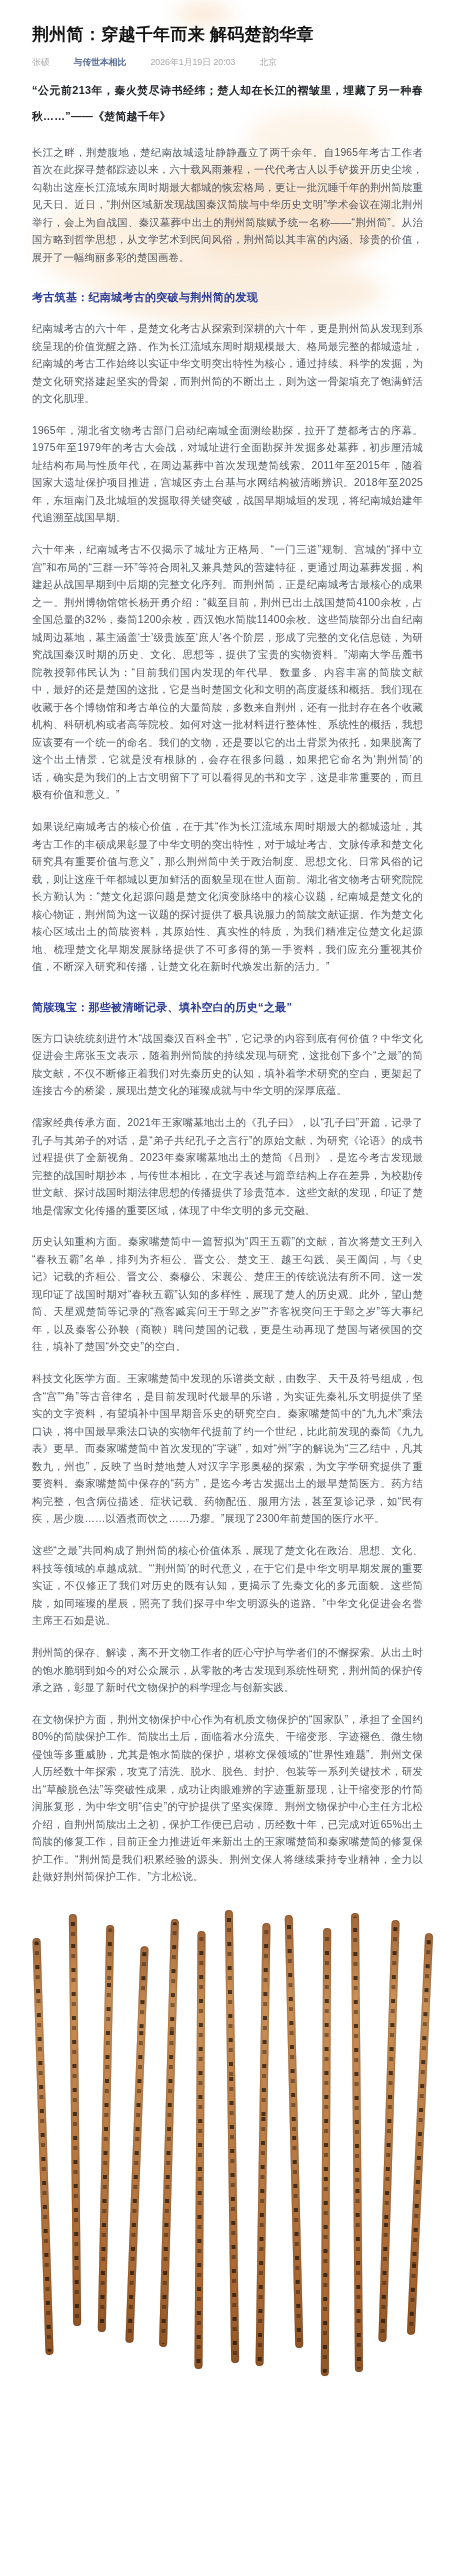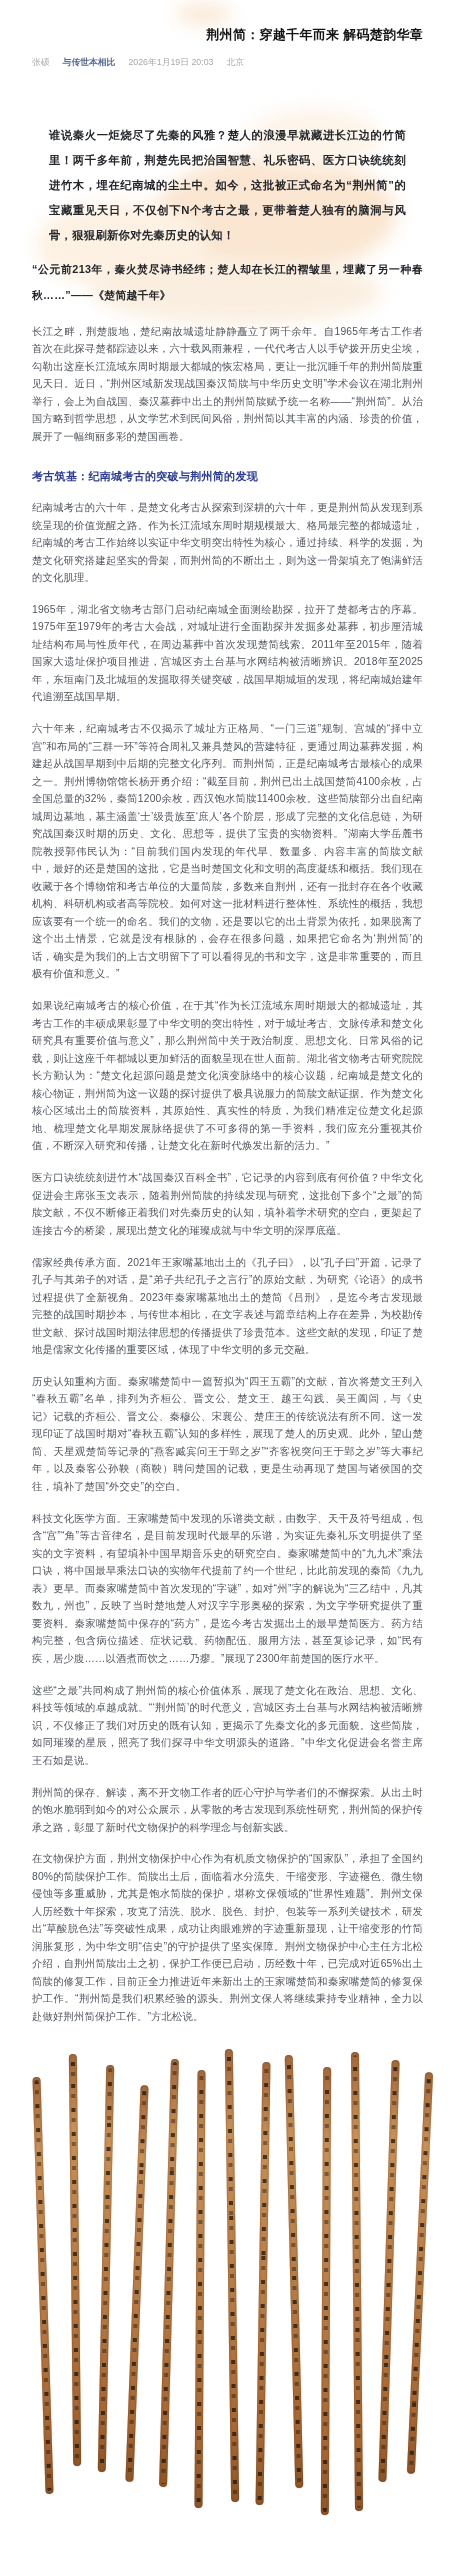--- a/index.html
+++ b/index.html
@@ -6,24 +6,24 @@
   body{
     width:455px; background:#ffffff; position:relative;
     font-family:"Liberation Sans","DejaVu Sans",sans-serif;
     -webkit-font-smoothing:antialiased;
   }
   .page{width:455px; min-height:3298px; position:relative; overflow:hidden; background:#fff;}
   .inner{padding:0 32px; position:relative; z-index:2;}
 
   
   .title{
-    margin:23px 0 0; padding:0 0; font-size:13px; line-height:24px;
-    font-weight:700; color:#141414; letter-spacing:0.3px;text-align:right;
+    margin:23px 0 0; padding:0 0; font-size:17px; line-height:24px;
+    font-weight:700; color:#141414; letter-spacing:0.3px;
   }
-  .meta{margin-top:10.3px; font-size:8.8px; color:#a9a9a9; display:flex; gap:13px; align-items:baseline;}
+  .meta{margin-top:10.3px; font-size:8.8px; color:#a9a9a9; display:flex; gap:24px; align-items:baseline;}
   .meta .src{color:#576b95; font-weight:600; cursor:pointer;}
 
   
   .blob{position:absolute; z-index:0; border-radius:50%; filter:blur(9.3px);}
   .blob.b0{left:175px; top:3.1px;  width:57px; height:21.6px;  background:#f9e4cd; opacity:.8;}
   .blob.b1{left:155px; top:155px; width:242px; height:118px; background:#fae5cf; opacity:.95;}
   .blob.b2{left:36px;  top:201px; width:170px; height:88px; background:#fdf1e3;}
   .blob.b3{left:93px; top:258px; width:289px; height:67px; background:#faeddd; opacity:.9;}
   .blob.b4{left:247px; top:108px; width:134px; height:62px; background:#fdf3e7; opacity:.9;}
 
@@ -71,35 +71,35 @@
   <div class="inner">
     <h1 class="title">荆州简：穿越千年而来 解码楚韵华章</h1>
 
     <div class="meta">
       <span>张硕</span>
       <span class="src">与传世本相比</span>
       <span>2026年1月19日 20:03</span>
       <span>北京</span>
     </div>
 
-    <p class="lead">谁说秦火一炬烧尽了先秦的风雅？楚人的浪漫早就藏进长江边的竹简里！两千多年前，荆楚先民把治国智慧、礼乐密码、医方口诀统统刻进竹木，埋在纪南城的尘土中。如今，这批被正式命名为“荆州简”的宝藏重见天日，不仅创下N个考古之最，更带着楚人独有的脑洞与风骨，狠狠刷新你对先秦历史的认知！</p>
     <p class="quote">“公元前213年，秦火焚尽诗书经纬；楚人却在长江的褶皱里，埋藏了另一种春秋……”——《楚简越千年》</p>
 
     <div id="article-body">
         <p class="para">长江之畔，荆楚腹地，楚纪南故城遗址静静矗立了两千余年。自1965年考古工作者首次在此探寻楚都踪迹以来，六十载风雨兼程，一代代考古人以手铲拨开历史尘埃，勾勒出这座长江流域东周时期最大都城的恢宏格局，更让一批沉睡千年的荆州简牍重见天日。近日，“荆州区域新发现战国秦汉简牍与中华历史文明”学术会议在湖北荆州举行，会上为自战国、秦汉墓葬中出土的荆州简牍赋予统一名称——“荆州简”。从治国方略到哲学思想，从文学艺术到民间风俗，荆州简以其丰富的内涵、珍贵的价值，展开了一幅绚丽多彩的楚国画卷。</p>
         <h2 class="hding">考古筑基：纪南城考古的突破与荆州简的发现</h2>
         <p class="para">纪南城考古的六十年，是楚文化考古从探索到深耕的六十年，更是荆州简从发现到系统呈现的价值觉醒之路。作为长江流域东周时期规模最大、格局最完整的都城遗址，纪南城的考古工作始终以实证中华文明突出特性为核心，通过持续、科学的发掘，为楚文化研究搭建起坚实的骨架，而荆州简的不断出土，则为这一骨架填充了饱满鲜活的文化肌理。</p>
         <p class="para">1965年，湖北省文物考古部门启动纪南城全面测绘勘探，拉开了楚都考古的序幕。1975年至1979年的考古大会战，对城址进行全面勘探并发掘多处墓葬，初步厘清城址结构布局与性质年代，在周边墓葬中首次发现楚简线索。2011年至2015年，随着国家大遗址保护项目推进，宫城区夯土台基与水网结构被清晰辨识。2018年至2025年，东垣南门及北城垣的发掘取得关键突破，战国早期城垣的发现，将纪南城始建年代追溯至战国早期。</p>
         <p class="para">六十年来，纪南城考古不仅揭示了城址方正格局、“一门三道”规制、宫城的“择中立宫”和布局的“三群一环”等符合周礼又兼具楚风的营建特征，更通过周边墓葬发掘，构建起从战国早期到中后期的完整文化序列。而荆州简，正是纪南城考古最核心的成果之一。荆州博物馆馆长杨开勇介绍：“截至目前，荆州已出土战国楚简4100余枚，占全国总量的32%，秦简1200余枚，西汉饱水简牍11400余枚。这些简牍部分出自纪南城周边墓地，墓主涵盖‘士’级贵族至‘庶人’各个阶层，形成了完整的文化信息链，为研究战国秦汉时期的历史、文化、思想等，提供了宝贵的实物资料。”湖南大学岳麓书院教授郭伟民认为：“目前我们国内发现的年代早、数量多、内容丰富的简牍文献中，最好的还是楚国的这批，它是当时楚国文化和文明的高度凝练和概括。我们现在收藏于各个博物馆和考古单位的大量简牍，多数来自荆州，还有一批封存在各个收藏机构、科研机构或者高等院校。如何对这一批材料进行整体性、系统性的概括，我想应该要有一个统一的命名。我们的文物，还是要以它的出土背景为依托，如果脱离了这个出土情景，它就是没有根脉的，会存在很多问题，如果把它命名为‘荆州简’的话，确实是为我们的上古文明留下了可以看得见的书和文字，这是非常重要的，而且极有价值和意义。”</p>
         <p class="para">如果说纪南城考古的核心价值，在于其“作为长江流域东周时期最大的都城遗址，其考古工作的丰硕成果彰显了中华文明的突出特性，对于城址考古、文脉传承和楚文化研究具有重要价值与意义”，那么荆州简中关于政治制度、思想文化、日常风俗的记载，则让这座千年都城以更加鲜活的面貌呈现在世人面前。湖北省文物考古研究院院长方勤认为：“楚文化起源问题是楚文化演变脉络中的核心议题，纪南城是楚文化的核心物证，荆州简为这一议题的探讨提供了极具说服力的简牍文献证据。作为楚文化核心区域出土的简牍资料，其原始性、真实性的特质，为我们精准定位楚文化起源地、梳理楚文化早期发展脉络提供了不可多得的第一手资料，我们应充分重视其价值，不断深入研究和传播，让楚文化在新时代焕发出新的活力。”</p>
+        <h2 class="hding">简牍瑰宝：那些被清晰记录、填补空白的历史“之最”</h2>
         <p class="para">医方口诀统统刻进竹木“战国秦汉百科全书”，它记录的内容到底有何价值？中华文化促进会主席张玉文表示，随着荆州简牍的持续发现与研究，这批创下多个“之最”的简牍文献，不仅不断修正着我们对先秦历史的认知，填补着学术研究的空白，更架起了连接古今的桥梁，展现出楚文化的璀璨成就与中华文明的深厚底蕴。</p>
         <p class="para">儒家经典传承方面。2021年王家嘴墓地出土的《孔子曰》，以“孔子曰”开篇，记录了孔子与其弟子的对话，是“弟子共纪孔子之言行”的原始文献，为研究《论语》的成书过程提供了全新视角。2023年秦家嘴墓地出土的楚简《吕刑》，是迄今考古发现最完整的战国时期抄本，与传世本相比，在文字表述与篇章结构上存在差异，为校勘传世文献、探讨战国时期法律思想的传播提供了珍贵范本。这些文献的发现，印证了楚地是儒家文化传播的重要区域，体现了中华文明的多元交融。</p>
         <p class="para">历史认知重构方面。秦家嘴楚简中一篇暂拟为“四王五霸”的文献，首次将楚文王列入“春秋五霸”名单，排列为齐桓公、晋文公、楚文王、越王勾践、吴王阖闾，与《史记》记载的齐桓公、晋文公、秦穆公、宋襄公、楚庄王的传统说法有所不同。这一发现印证了战国时期对“春秋五霸”认知的多样性，展现了楚人的历史观。此外，望山楚简、天星观楚简等记录的“燕客臧宾问王于郢之岁”“齐客祝突问王于郢之岁”等大事纪年，以及秦客公孙鞅（商鞅）聘问楚国的记载，更是生动再现了楚国与诸侯国的交往，填补了楚国“外交史”的空白。</p>
         <p class="para">科技文化医学方面。王家嘴楚简中发现的乐谱类文献，由数字、天干及符号组成，包含“宫”“角”等古音律名，是目前发现时代最早的乐谱，为实证先秦礼乐文明提供了坚实的文字资料，有望填补中国早期音乐史的研究空白。秦家嘴楚简中的“九九术”乘法口诀，将中国最早乘法口诀的实物年代提前了约一个世纪，比此前发现的秦简《九九表》更早。而秦家嘴楚简中首次发现的“字谜”，如对“州”字的解说为“三乙结中，凡其数九，州也”，反映了当时楚地楚人对汉字字形奥秘的探索，为文字学研究提供了重要资料。秦家嘴楚简中保存的“药方”，是迄今考古发掘出土的最早楚简医方。药方结构完整，包含病位描述、症状记载、药物配伍、服用方法，甚至复诊记录，如“民有疾，居少腹……以酒煮而饮之……乃瘳。”展现了2300年前楚国的医疗水平。</p>
-        <p class="para">这些“之最”共同构成了荆州简的核心价值体系，展现了楚文化在政治、思想、文化、科技等领域的卓越成就。“‘荆州简’的时代意义，宫城区夯土台基与水网结构被清晰辨识，不仅修正了我们对历史的既有认知，更揭示了先秦文化的多元面貌。这些简牍，如同璀璨的星辰，照亮了我们探寻中华文明源头的道路。”中华文化促进会名誉主席王石如是说。</p>
+        <p class="para">这些“之最”共同构成了荆州简的核心价值体系，展现了楚文化在政治、思想、文化、科技等领域的卓越成就。“‘荆州简’的时代意义，在于它们是中华文明早期发展的重要实证，不仅修正了我们对历史的既有认知，更揭示了先秦文化的多元面貌。这些简牍，如同璀璨的星辰，照亮了我们探寻中华文明源头的道路。”中华文化促进会名誉主席王石如是说。</p>
         <p class="para">荆州简的保存、解读，离不开文物工作者的匠心守护与学者们的不懈探索。从出土时的饱水脆弱到如今的对公众展示，从零散的考古发现到系统性研究，荆州简的保护传承之路，彰显了新时代文物保护的科学理念与创新实践。</p>
         <p class="para">在文物保护方面，荆州文物保护中心作为有机质文物保护的“国家队”，承担了全国约80%的简牍保护工作。简牍出土后，面临着水分流失、干缩变形、字迹褪色、微生物侵蚀等多重威胁，尤其是饱水简牍的保护，堪称文保领域的“世界性难题”。荆州文保人历经数十年探索，攻克了清洗、脱水、脱色、封护、包装等一系列关键技术，研发出“草酸脱色法”等突破性成果，成功让肉眼难辨的字迹重新显现，让干缩变形的竹简润胀复形，为中华文明“信史”的守护提供了坚实保障。荆州文物保护中心主任方北松介绍，自荆州简牍出土之初，保护工作便已启动，历经数十年，已完成对近65%出土简牍的修复工作，目前正全力推进近年来新出土的王家嘴楚简和秦家嘴楚简的修复保护工作。“荆州简是我们积累经验的源头。荆州文保人将继续秉持专业精神，全力以赴做好荆州简保护工作。”方北松说。</p>
         <figure class="fig-slips" style="margin: 24px auto 0px;">
           <div class="slips-row">
             <div class="slip" style="margin-top: 28px; height: 417px; transform: rotate(-1.8deg);">
               <div class="ink" style="background-position-y: 0px;"></div>
             </div>
             <div class="slip" style="margin-top: 4.1px; height: 412px; transform: rotate(-0.6deg);">
               <div class="ink" style="background-position-y: 27px;"></div>
             </div>

